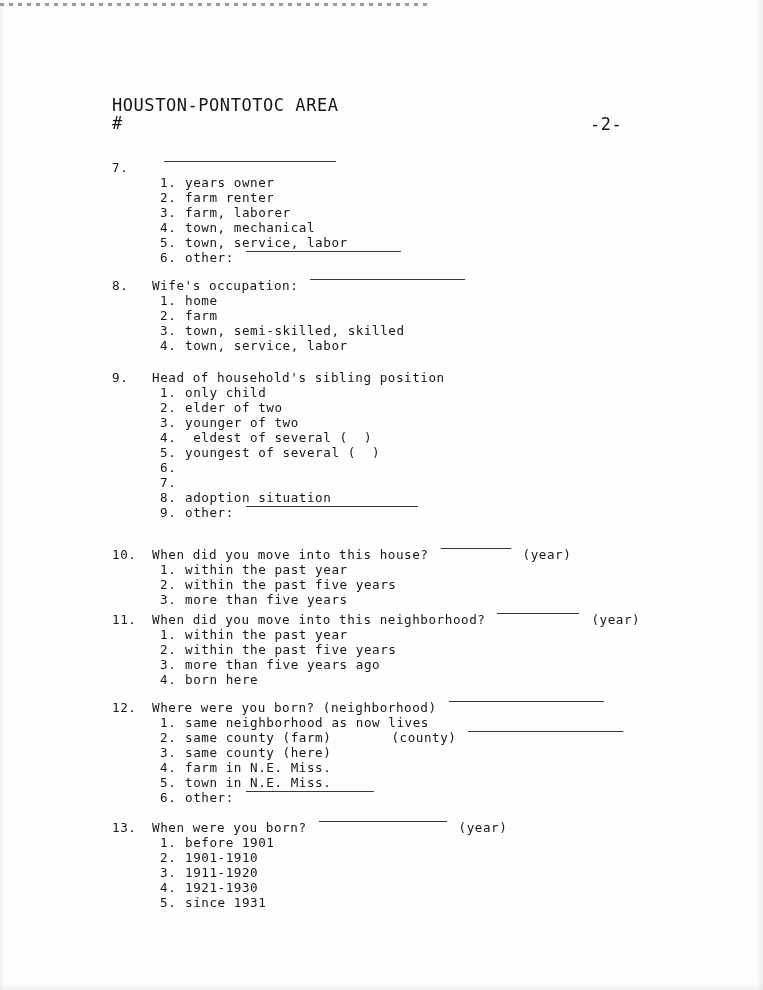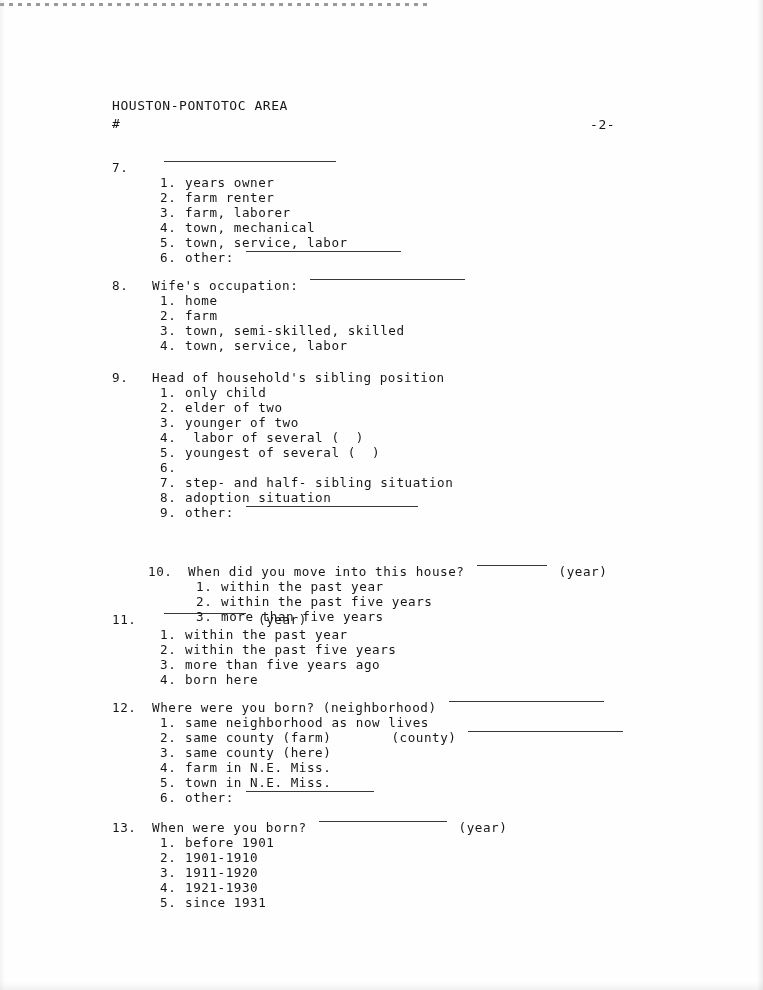--- a/index.html
+++ b/index.html
@@ -57,21 +57,21 @@
     background-image: repeating-linear-gradient(
         to right,
         #9a9a9a 0px, #9a9a9a 4px,
         rgba(255,255,255,0) 4px, rgba(255,255,255,0) 9px);
     pointer-events: none;
   }
 
   .doc-text {
     position: absolute;
     color: #16161a;
-    font-size: 13px;
+    font-size: 17px;
     line-height: 15px;
     letter-spacing: 0.55px;
     white-space: pre;
   }
 
   
   .hdr-title { left: 112px; top: 98px; }
   .hdr-hash  { left: 112px; top: 116px; }
   .hdr-page  { left: 590px; top: 117px; }
 
@@ -158,35 +158,35 @@
         <div class="q-line q-opt"><span class="opt-num">1.</span><span class="opt-text">home</span></div>
         <div class="q-line q-opt"><span class="opt-num">2.</span><span class="opt-text">farm</span></div>
         <div class="q-line q-opt"><span class="opt-num">3.</span><span class="opt-text">town, semi-skilled, skilled</span></div>
         <div class="q-line q-opt"><span class="opt-num">4.</span><span class="opt-text">town, service, labor</span></div>
       </div>
       <div class="qblock" style="top: 370px;">
         <div class="q-line q-head"><span class="q-num">9.</span><span class="q-text">Head of household's sibling position</span></div>
         <div class="q-line q-opt"><span class="opt-num">1.</span><span class="opt-text">only child</span></div>
         <div class="q-line q-opt"><span class="opt-num">2.</span><span class="opt-text">elder of two</span></div>
         <div class="q-line q-opt"><span class="opt-num">3.</span><span class="opt-text">younger of two</span></div>
-        <div class="q-line q-opt"><span class="opt-num">4.</span><span class="opt-text"> labor of several (  )</span></div>
+        <div class="q-line q-opt"><span class="opt-num">4.</span><span class="opt-text"> eldest of several (  )</span></div>
         <div class="q-line q-opt"><span class="opt-num">5.</span><span class="opt-text">youngest of several (  )</span></div>
         <div class="q-line q-opt"><span class="opt-num">6.</span></div>
-        <div class="q-line q-opt"><span class="opt-num">7.</span><span class="opt-text">step- and half- sibling situation</span></div>
+        <div class="q-line q-opt"><span class="opt-num">7.</span></div>
         <div class="q-line q-opt"><span class="opt-num">8.</span><span class="opt-text">adoption situation</span></div>
         <div class="q-line q-opt"><span class="opt-num">9.</span><span class="opt-text">other:</span><span class="gap-s"></span><span class="blank w-xl"></span></div>
       </div>
-      <div class="qblock" style="top: 564px; margin-left: 36px;">
+      <div class="qblock" style="top: 547px;">
         <div class="q-line q-head"><span class="q-num">10.</span><span class="q-text">When did you move into this house?</span><span class="gap-s"></span><span class="blank w-xs"></span><span class="gap-s"></span><span class="q-text">(year)</span></div>
         <div class="q-line q-opt"><span class="opt-num">1.</span><span class="opt-text">within the past year</span></div>
         <div class="q-line q-opt"><span class="opt-num">2.</span><span class="opt-text">within the past five years</span></div>
         <div class="q-line q-opt"><span class="opt-num">3.</span><span class="opt-text">more than five years</span></div>
       </div>
       <div class="qblock" style="top: 612px;">
-        <div class="q-line q-head"><span class="q-num">11.</span><span class="gap-s"></span><span class="blank w-sm"></span><span class="gap-s"></span><span class="q-text">(year)</span></div>
+        <div class="q-line q-head"><span class="q-num">11.</span><span class="q-text">When did you move into this neighborhood?</span><span class="gap-s"></span><span class="blank w-sm"></span><span class="gap-s"></span><span class="q-text">(year)</span></div>
         <div class="q-line q-opt"><span class="opt-num">1.</span><span class="opt-text">within the past year</span></div>
         <div class="q-line q-opt"><span class="opt-num">2.</span><span class="opt-text">within the past five years</span></div>
         <div class="q-line q-opt"><span class="opt-num">3.</span><span class="opt-text">more than five years ago</span></div>
         <div class="q-line q-opt"><span class="opt-num">4.</span><span class="opt-text">born here</span></div>
       </div>
       <div class="qblock" style="top: 700px;">
         <div class="q-line q-head"><span class="q-num">12.</span><span class="q-text">Where were you born? (neighborhood)</span><span class="gap-s"></span><span class="blank w-lg"></span></div>
         <div class="q-line q-opt"><span class="opt-num">1.</span><span class="opt-text">same neighborhood as now lives</span></div>
         <div class="q-line q-opt"><span class="opt-num">2.</span><span class="opt-text">same county (farm)</span><span class="gap-l"></span><span class="opt-text">(county)</span><span class="gap-s"></span><span class="blank w-lg"></span></div>
         <div class="q-line q-opt"><span class="opt-num">3.</span><span class="opt-text">same county (here)</span></div>

